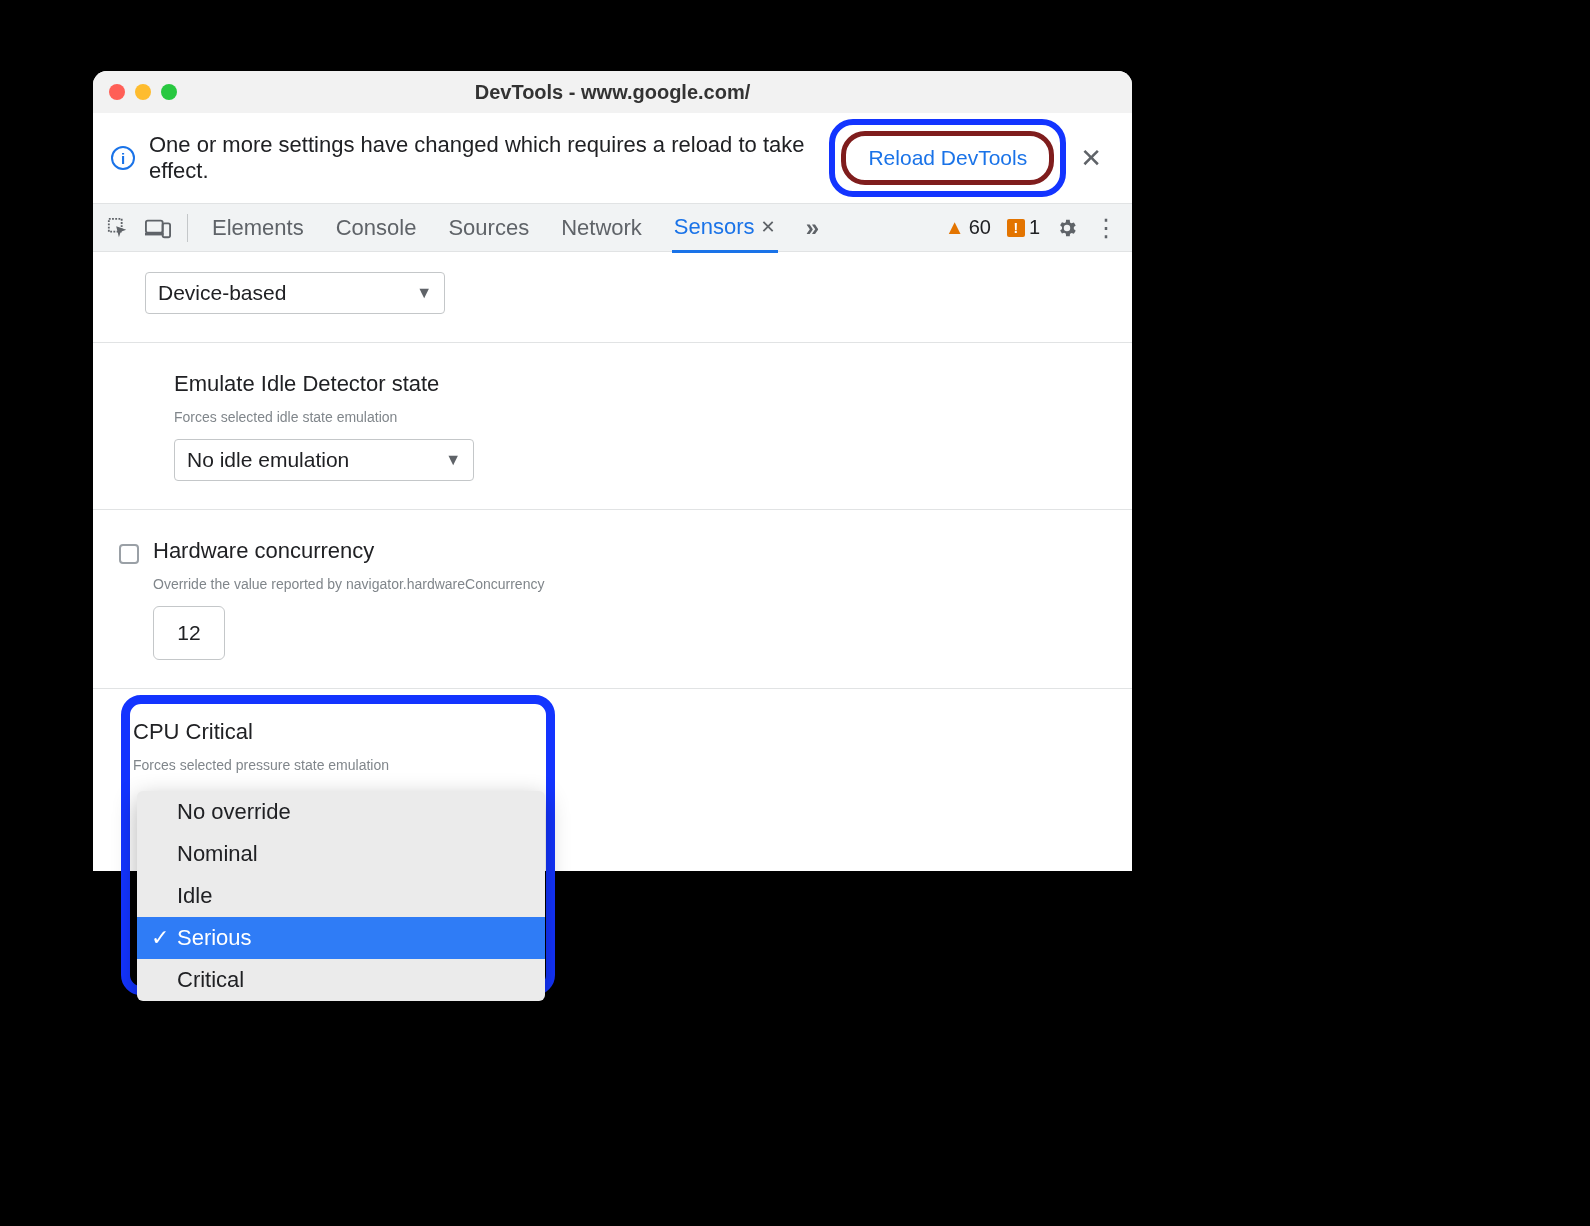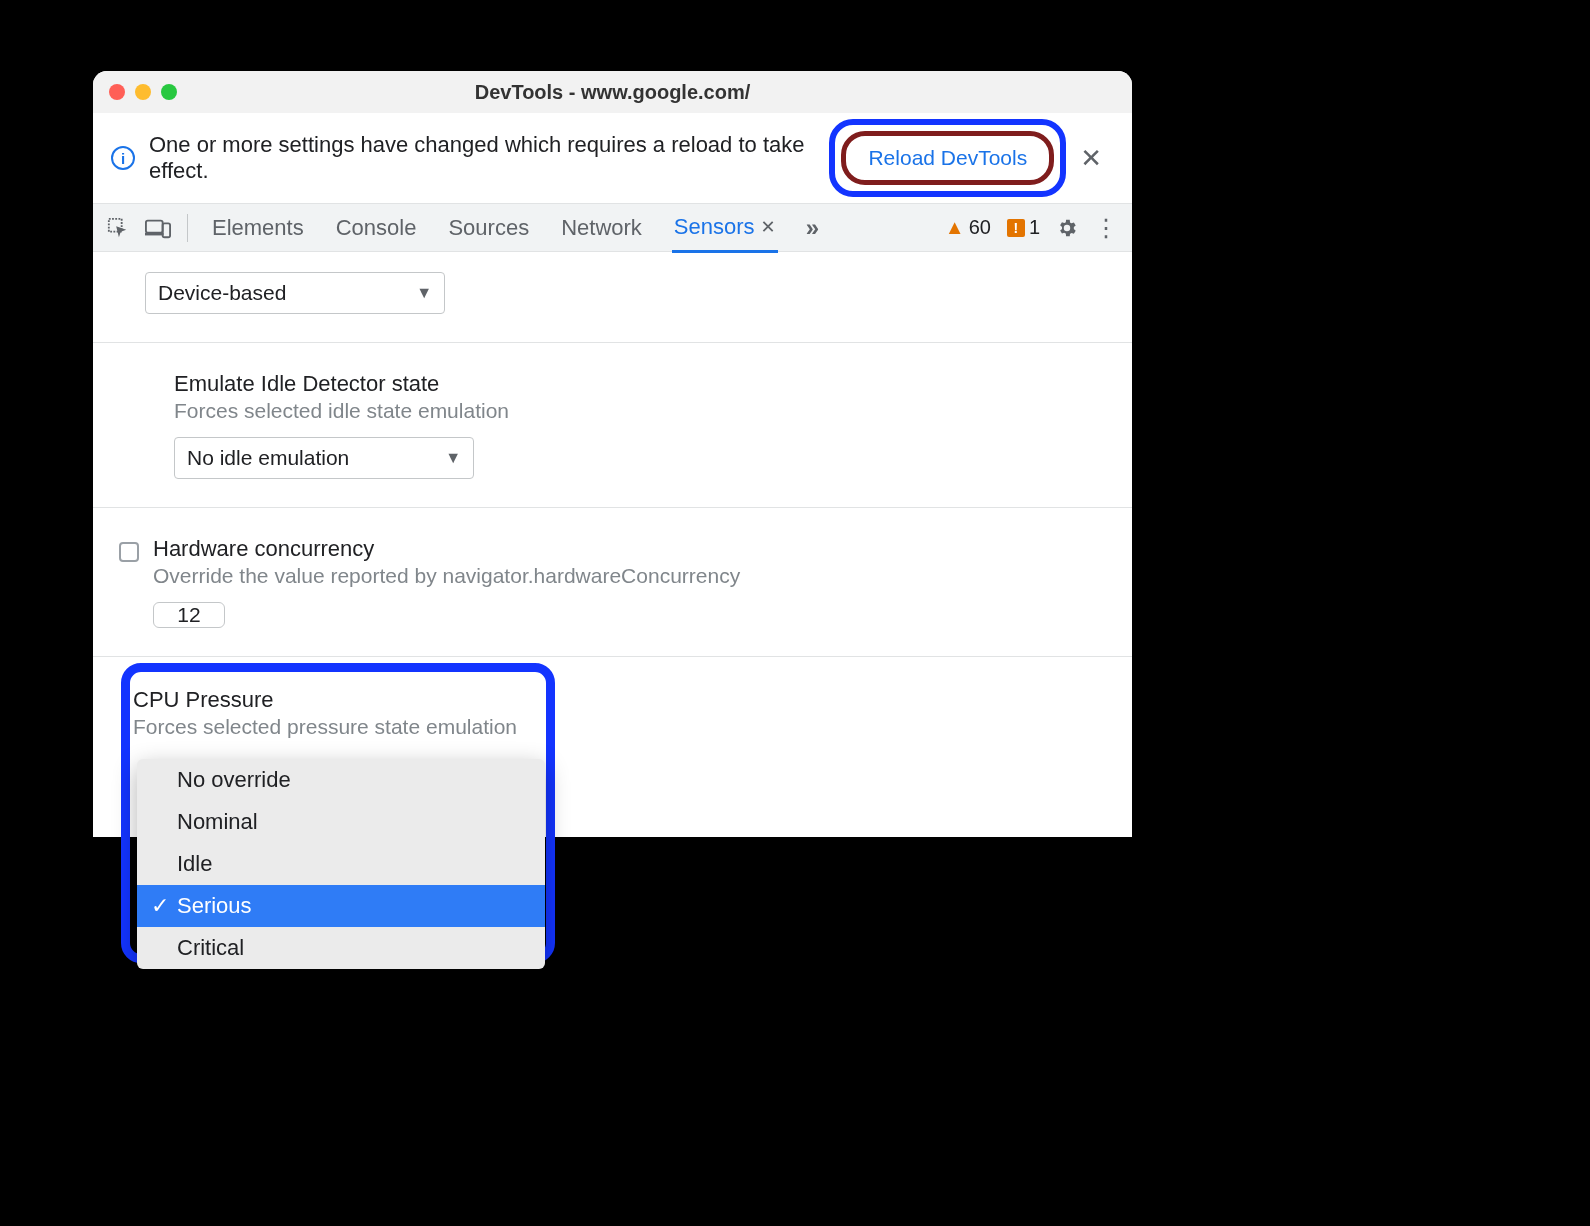--- a/index.html
+++ b/index.html
@@ -72,30 +72,30 @@
   .badge { display:flex; align-items:center; gap:4px; font-size: 20px; }
   .tri-warn { color: #e37400; font-size:20px; }
   .sq-issue { background:#e37400; color:#fff; width:18px; height:18px; display:flex; align-items:center; justify-content:center; font-size:14px; font-weight:700; border-radius:2px;}
   .gear { font-size: 24px; color: #5f6368; cursor:pointer; }
   .kebab { font-size: 24px; color: #5f6368; cursor:pointer; }
   .icon-btn { display:flex; align-items:center; justify-content:center; cursor:pointer; }
   .content { background:#fff; }
   .section { border-top: 1px solid #e1e3e4; padding: 28px 26px 28px 26px; }
   .section:first-child { border-top: none; padding-top: 4px; }
   .sec-title { font-size: 22px; color: #202124; }
-  .sec-sub { font-size: 21px; color: #80868b; margin-top: 2px; }
+  .sec-sub { font-size: 14px; color: #80868b; margin-top: 12px; }
   .select {
     margin-top: 14px; width: 300px; height: 42px; border: 1px solid #c4c7c9;
     border-radius: 4px; display:flex; align-items:center; padding: 0 12px;
     justify-content: space-between; cursor:pointer; background:#fff; font-size:21px;
   }
   .select .arrow { font-size: 16px; color:#5f6368; }
   .check-row { display:flex; align-items:flex-start; gap: 14px; }
   .checkbox { width:20px; height:20px; border: 2px solid #9aa0a6; border-radius: 4px; margin-top: 6px; cursor:pointer; background:#fff; }
-  .numbox { margin-top: 14px; width: 72px; height: 26px; border:1px solid #c4c7c9; border-radius:6px; display:flex; align-items:center; justify-content:center; font-size:21px; }
+  .numbox { margin-top: 14px; width: 72px; height: 54px; border:1px solid #c4c7c9; border-radius:6px; display:flex; align-items:center; justify-content:center; font-size:21px; }
   
   .pressure-block {
     position: relative; padding: 16px 20px 8px 20px;
     margin-left: -6px;
   }
   .pressure-ring {
     position:absolute; left: 8px; top: -8px; width: 434px; height: 300px;
     border: 9px solid #1334ff; border-radius: 20px; pointer-events:none;
   }
   .dropdown {
@@ -203,21 +203,21 @@
           <div class="numbox">
             <span>12</span>
           </div>
         </div>
       </div>
     </div>
 
     <div class="section" style="padding:14px 26px 26px 26px; position:relative; overflow:visible;">
       <div class="pressure-block">
         <div class="pressure-ring"></div>
-        <div class="sec-title">CPU Pressure</div>
+        <div class="sec-title">CPU Critical</div>
         <div class="sec-sub">Forces selected pressure state emulation</div>
         <div class="dropdown">
           <div class="dd-item">No override</div>
           <div class="dd-item">Nominal</div>
           <div class="dd-item">Idle</div>
           <div class="dd-item selected">Serious</div>
           <div class="dd-item">Critical</div>
         </div>
         <div style="height:60px;"></div>
       </div>

